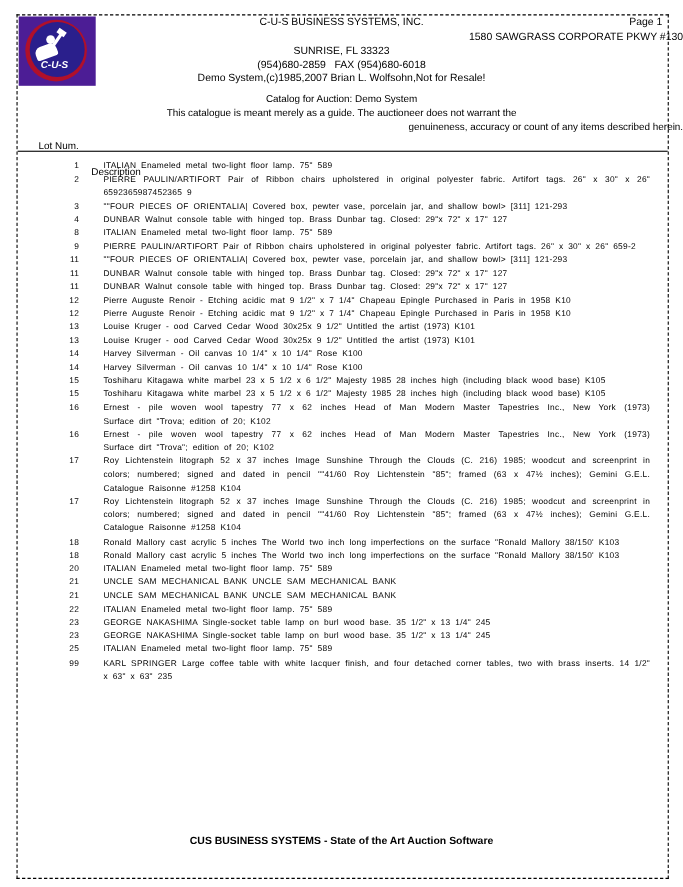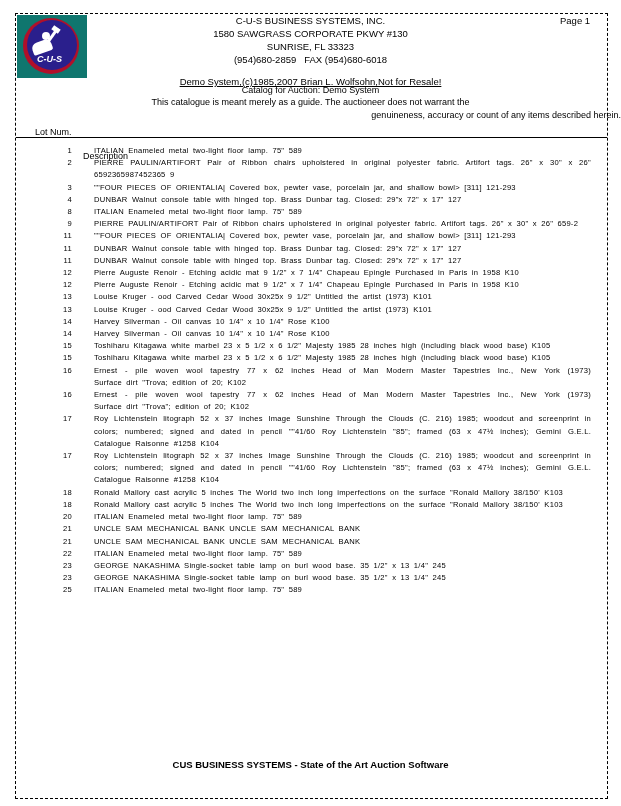--- a/index.html
+++ b/index.html
@@ -1,32 +1,32 @@
 <!DOCTYPE html>
 <html><head>
 <meta charset="utf-8">
 <style>
   html, body { margin: 0; padding: 0; background: #ffffff; }
   body { width: 621px; height: 806px; position: relative; overflow: hidden;
          font-family: "Liberation Sans", sans-serif; color: #000; }
   .page { position: absolute; left: 15px; top: 13px; width: 593px; height: 786px;
           border: 1px dashed #000; box-sizing: border-box; }
   .logo { position: absolute; left: 17px; top: 15px; width: 70px; height: 63px;
-          background: #0f766e; overflow: hidden; }
+          background: #4c1d95; overflow: hidden; }
   .logo .ring { position: absolute; left: 6px; top: 3px; width: 56px; height: 56px;
           border-radius: 50%; background: #b0102a; }
   .logo .inner { position: absolute; left: 10px; top: 5px; width: 50px; height: 50px;
           border-radius: 50%; background: #2a1f8c; }
   .logo .person-head { position: absolute; left: 25px; top: 17px; width: 8px; height: 8px; border-radius: 50%; background: #fff; }
   .logo .person-body { position: absolute; left: 15px; top: 26px; width: 20px; height: 12px; background: #fff; border-radius: 6px 6px 2px 2px; transform: rotate(-20deg); }
   .logo .hammer-handle { position: absolute; left: 33px; top: 15px; width: 3px; height: 14px; background: #fff; transform: rotate(35deg); }
   .logo .hammer-head { position: absolute; left: 35px; top: 12px; width: 8px; height: 5px; background: #fff; transform: rotate(35deg); }
   .logo .logo-text { position: absolute; left: 20px; top: 39px; font-size: 9px; font-weight: bold; font-style: italic; color: #fff; letter-spacing: 0px; }
   .hdr { position: absolute; left: 0; width: 621px; text-align: center; font-size: 9.5px; line-height: 12px; }
-  .page-num { position: absolute; left: 560px; top: 15px; font-size: 9.5px; text-align: right; }
+  .page-num { position: absolute; left: 572px; top: 15px; font-size: 9.5px; text-align: right; }
   .col-hdr { position: absolute; top: 127px; font-size: 9px; }
   .hline { position: absolute; left: 16px; top: 137px; width: 591px; height: 1px; background: #000; }
   .rows { position: absolute; left: 0; top: 145px; width: 621px; }
   .row { position: relative; display: flex; font-size: 7.6px; line-height: 12.2px; letter-spacing: 0.25px; word-spacing: 2px; }
   .row .lot { width: 72px; text-align: right; flex: none; }
   .row .desc { position: relative; left: 22px; width: 497px; text-align: justify; text-align-last: left; }
   .footer { position: absolute; left: 0; width: 621px; top: 759px; text-align: center; font-size: 9.5px; font-weight: bold; }
 </style>
 </head>
 <body>
@@ -37,24 +37,24 @@
   <div class="ring"></div>
   <div class="inner"></div>
   <div class="person-head"></div>
   <div class="person-body"></div>
   <div class="hammer-handle"></div>
   <div class="hammer-head"></div>
   <div class="logo-text">C-U-S</div>
 </div>
 
 <div class="hdr" style="top:15px;">C-U-S BUSINESS SYSTEMS, INC.</div>
-<div class="hdr" style="top:28px;">1580 SAWGRASS CORPORATE PKWY #130</div>
+<div class="hdr" style="top:28px;text-align:right;">1580 SAWGRASS CORPORATE PKWY #130</div>
 <div class="hdr" style="top:41px;">SUNRISE, FL 33323</div>
 <div class="hdr" style="top:54px; white-space:pre;">(954)680-2859   FAX (954)680-6018</div>
-<div class="hdr" style="top:76px;text-decoration:underline;">Demo System,(c)1985,2007 Brian L. Wolfsohn,Not for Resale!</div>
+<div class="hdr" style="top:66px;">Demo System,(c)1985,2007 Brian L. Wolfsohn,Not for Resale!</div>
 <div class="page-num">Page 1</div>
 
 <div class="hdr" style="top:84px; font-size:9px;">Catalog for Auction: Demo System</div>
 <div class="hdr" style="top:96px; font-size:9px;">This catalogue is meant merely as a guide. The auctioneer does not warrant the</div>
 <div class="hdr" style="top:109px; font-size:9px;text-align:right;">genuineness, accuracy or count of any items described herein.</div>
 
 <div class="col-hdr" style="left:35px;">Lot Num.</div>
 <div class="col-hdr" style="left:83px;margin-top:24px;">Description</div>
 <div class="hline"></div>
 
@@ -172,15 +172,19 @@
       <div class="desc" style="white-space: pre-wrap;">GEORGE NAKASHIMA Single-socket table lamp on burl wood base. 35 1/2" x 13 1/4" 245</div>
     </div>
     <div class="row">
       <div class="lot">23</div>
       <div class="desc" style="white-space: pre-wrap;">GEORGE NAKASHIMA Single-socket table lamp on burl wood base. 35 1/2" x 13 1/4" 245</div>
     </div>
     <div class="row">
       <div class="lot">25</div>
       <div class="desc" style="white-space: pre-wrap;">ITALIAN Enameled metal two-light floor lamp. 75" 589</div>
     </div>
+    <div class="row">
+      <div class="lot">99</div>
+      <div class="desc" style="white-space: pre-wrap;">KARL SPRINGER Large coffee table with white lacquer finish, and four detached corner tables, two with brass inserts. 14 1/2" x 63" x 63" 235</div>
+    </div>
   </div>
 
 <div class="footer">CUS BUSINESS SYSTEMS - State of the Art Auction Software</div>
 
 </body></html>

